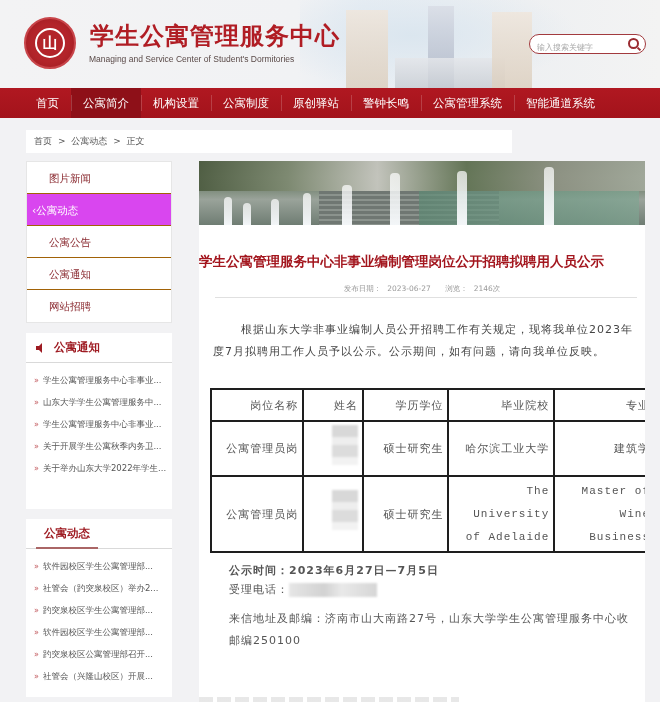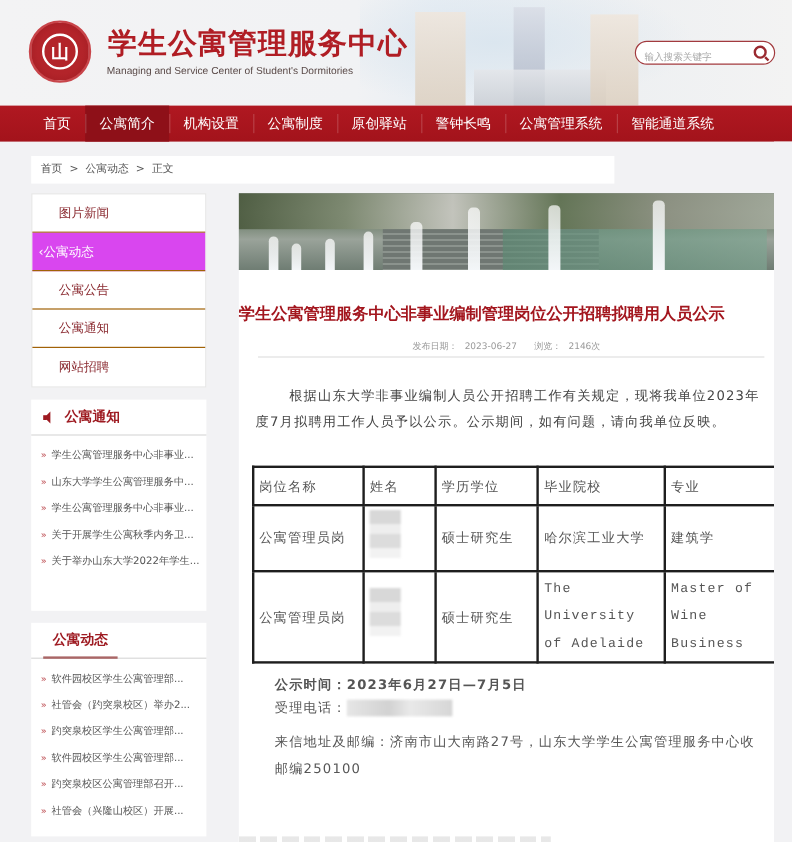--- a/index.html
+++ b/index.html
@@ -57,21 +57,21 @@
   .fountain { position: absolute; bottom: 0; width: 8px; background: linear-gradient(180deg, rgba(255,255,255,0.7), #f3f6f8); border-radius: 4px 4px 0 0; }
 
   .article-title { position: absolute; left: 0; top: 92px; width: 446px; text-align: left; font-size: 13.5px; font-weight: bold; color: #a3161e; }
   .article-meta { position: absolute; left: 0; top: 123px; width: 446px; text-align: center; font-size: 7.5px; color: #999; }
   .article-meta span { margin: 0 3px; }
   .divider { position: absolute; left: 16px; top: 136px; width: 422px; height: 1px; background: #e0e0e0; }
 
   .para { position: absolute; left: 14px; top: 158px; width: 420px; font-size: 11px; line-height: 22px; color: #444; text-indent: 28px; letter-spacing: 1px; font-family: "DejaVu Sans", sans-serif; }
 
   table.staff { position: absolute; left: 11px; top: 227px; width: 446px; border-collapse: collapse; font-size: 11px; color: #555; }
-  table.staff td, table.staff th { border: 2px solid #1e1e1e; text-align: left; font-weight: normal; vertical-align: middle; padding: 2px 4px; line-height: 23px; letter-spacing: 1px; }
+  table.staff td, table.staff th { border: 2px solid #1e1e1e; text-align: right; font-weight: normal; vertical-align: middle; padding: 2px 4px; line-height: 23px; letter-spacing: 1px; }
   table.staff th { height: 32px; }
   table.staff tr.r1 td { height: 55px; }
   table.staff tr.r2 td { height: 76px; }
   .mono { font-family: "Liberation Mono", "DejaVu Sans Mono", monospace; letter-spacing: 0; }
   .blurred { display: inline-block; width: 26px; height: 40px; background: linear-gradient(180deg, #d8d8d8 0 30%, #eeeeee 30% 50%, #dcdcdc 50% 80%, #f2f2f2 80%); filter: blur(1px); }
 
   .info { position: absolute; left: 30px; font-size: 11px; color: #555; letter-spacing: 1px; line-height: 22px; }
   .phone-blur { display: inline-block; width: 88px; height: 14px; background: linear-gradient(90deg, #e6e6e6, #d2d2d2 40%, #e9e9e9 60%, #d6d6d6); filter: blur(1px); vertical-align: middle; }
   .faint-footer { position: absolute; left: 0; top: 536px; width: 260px; height: 6px; background: repeating-linear-gradient(90deg, #e2e2e2 0 14px, #fff 14px 18px); opacity: 0.8; }
   .right-edge { position: absolute; left: 645px; top: 118px; width: 15px; height: 584px; background: #f2f2f4; }

